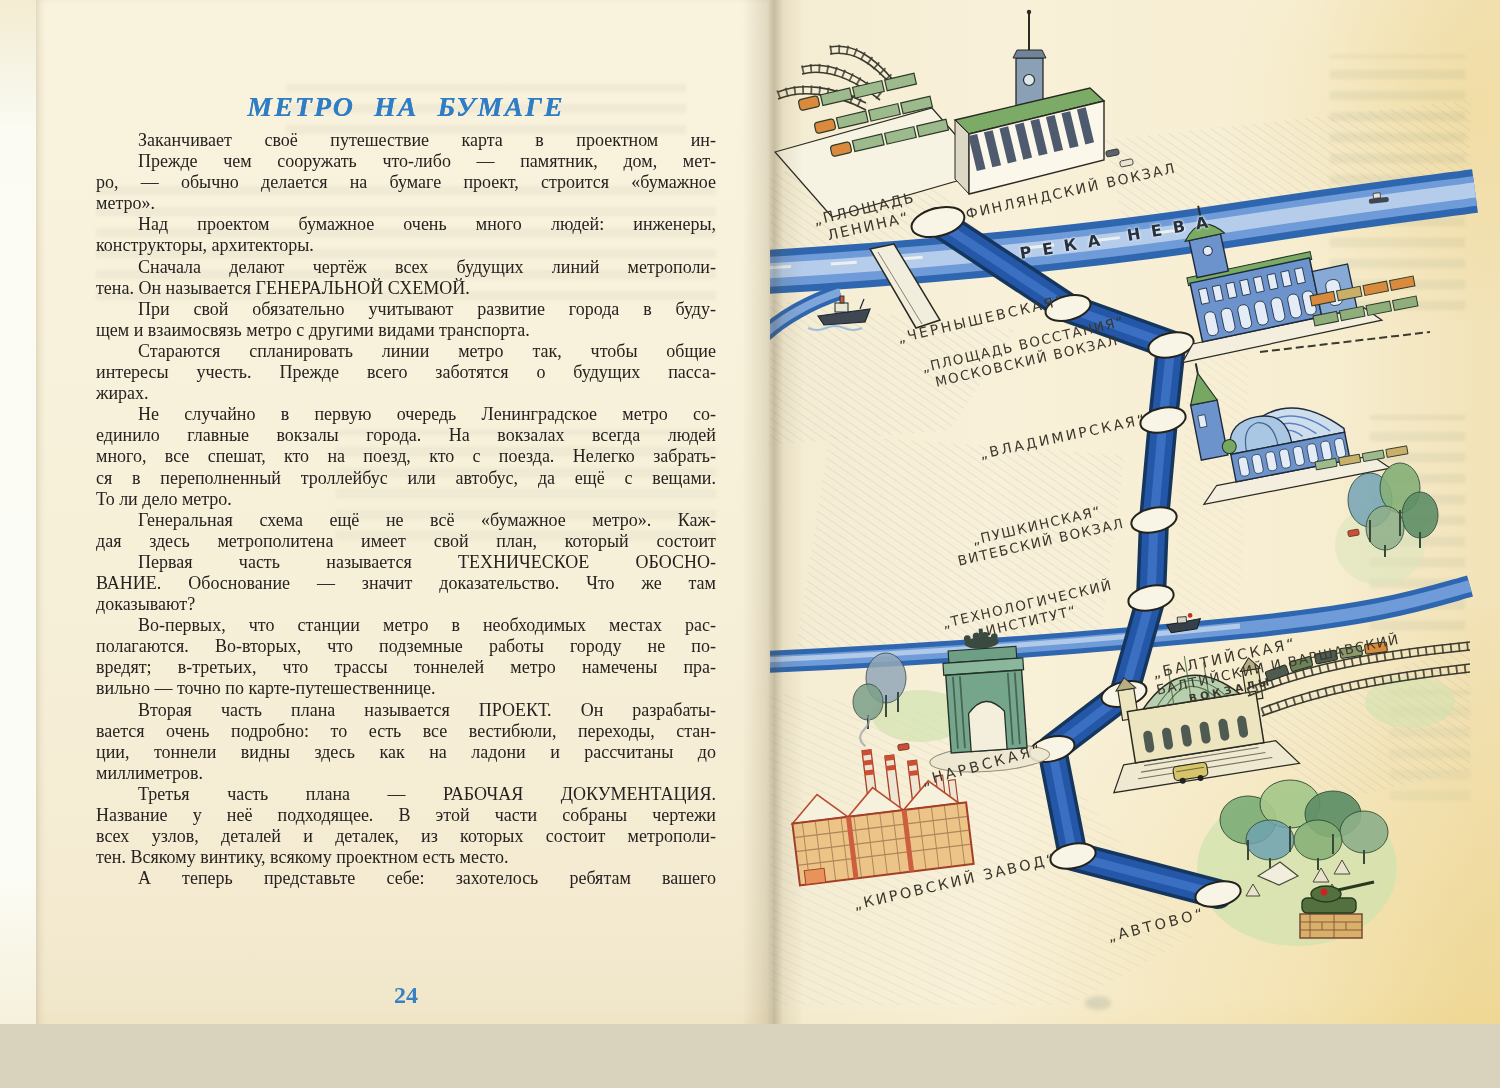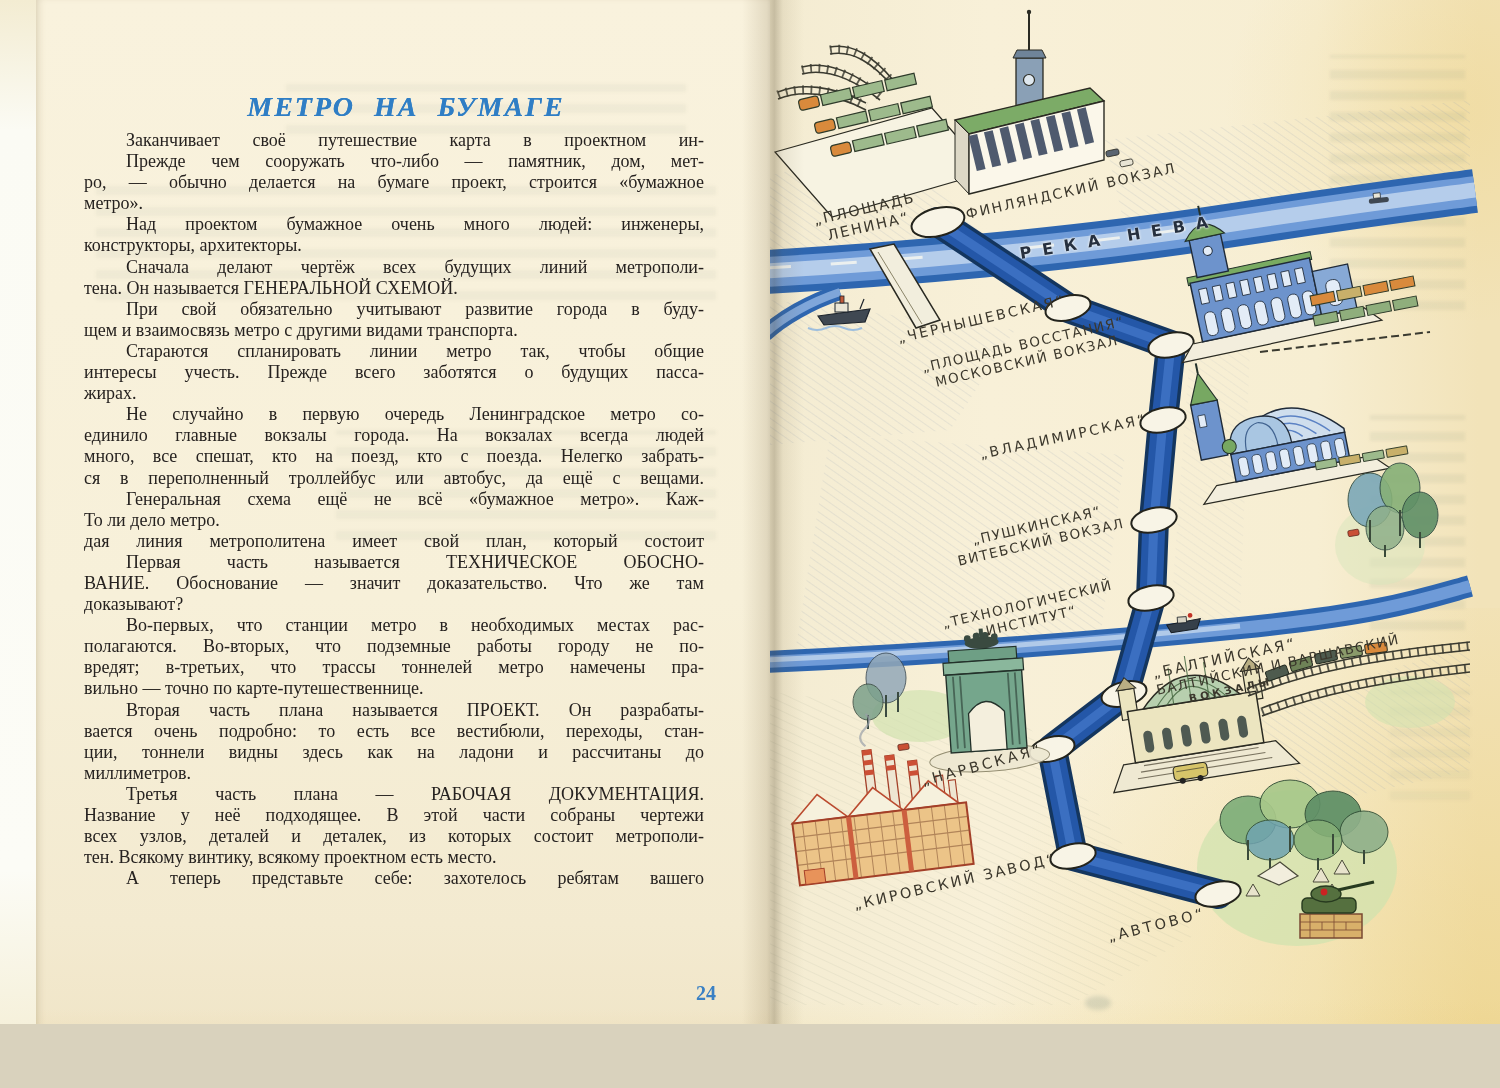--- a/index.html
+++ b/index.html
@@ -17,27 +17,27 @@
         background:linear-gradient(90deg,rgba(110,90,50,0) 0%,rgba(110,90,50,.16) 40%,rgba(80,65,35,.28) 52%,rgba(110,90,50,.10) 66%,rgba(110,90,50,0) 100%);}
   .stain{position:absolute;pointer-events:none;}
   .ghost{position:absolute;pointer-events:none;filter:blur(1.5px);
         background:repeating-linear-gradient(0deg,rgba(120,140,115,.10) 0 9px,rgba(120,140,115,0) 9px 21px);}
   .ghost.lite{background:repeating-linear-gradient(0deg,rgba(120,140,115,.065) 0 9px,rgba(120,140,115,0) 9px 21px);}
 
   
   .title{position:absolute;left:60px;top:72px;width:620px;text-align:center;
         font-size:28px;font-weight:bold;font-style:italic;letter-spacing:2px;word-spacing:10px;
         color:#2f7ec5;text-shadow:0 0 .4px #2f7ec5;}
-  .bodytext{position:absolute;left:48px;top:130px;width:620px;
+  .bodytext{position:absolute;left:60px;top:130px;width:620px;
         font-size:18px;color:#262220;}
   .tl{height:21.1px;line-height:21.1px;text-align:justify;text-align-last:justify;}
   .tl.end{text-align:left;text-align-last:left;}
   .tl.ind{text-indent:42px;}
-  .pageno{position:absolute;left:60px;top:982px;width:620px;text-align:right;
-        font-size:20px;font-weight:bold;color:#3a80c4;}
+  .pageno{position:absolute;left:60px;top:982px;width:620px;text-align:center;
+        font-size:24px;font-weight:bold;color:#3a80c4;}
 
   
   .mlabel{position:absolute;font-family:"DejaVu Sans",sans-serif;color:#3b372c;
         transform-origin:left center;line-height:1.25;white-space:nowrap;}
   .mlabel div{white-space:nowrap;}
   .neva-label{text-shadow:0 0 2px #eef2f4,0 0 3px #eef2f4;font-weight:bold;}
   .smudge{position:absolute;left:315px;top:996px;width:26px;height:14px;border-radius:50%;
         background:rgba(140,155,140,.28);filter:blur(2px);}
   svg{display:block;}
 </style>
@@ -67,23 +67,23 @@
         <div class="tl end">тена. Он называется ГЕНЕРАЛЬНОЙ СХЕМОЙ.</div>
         <div class="tl ind">При свой обязательно учитывают развитие города в буду-</div>
         <div class="tl end">щем и взаимосвязь метро с другими видами транспорта.</div>
         <div class="tl ind">Стараются спланировать линии метро так, чтобы общие</div>
         <div class="tl">интересы учесть. Прежде всего заботятся о будущих пасса-</div>
         <div class="tl end">жирах.</div>
         <div class="tl ind">Не случайно в первую очередь Ленинградское метро со-</div>
         <div class="tl">единило главные вокзалы города. На вокзалах всегда людей</div>
         <div class="tl">много, все спешат, кто на поезд, кто с поезда. Нелегко забрать-</div>
         <div class="tl">ся в переполненный троллейбус или автобус, да ещё с вещами.</div>
+        <div class="tl end">То ли дело метро.</div>
         <div class="tl ind">Генеральная схема ещё не всё «бумажное метро». Каж-</div>
-        <div class="tl end">То ли дело метро.</div>
-        <div class="tl">дая линия метрополитена имеет свой план, который состоит</div>
+        <div class="tl">дая здесь метрополитена имеет свой план, который состоит</div>
         <div class="tl ind">Первая часть называется ТЕХНИЧЕСКОЕ ОБОСНО-</div>
         <div class="tl">ВАНИЕ. Обоснование — значит доказательство. Что же там</div>
         <div class="tl end">доказывают?</div>
         <div class="tl ind">Во-первых, что станции метро в необходимых местах рас-</div>
         <div class="tl">полагаются. Во-вторых, что подземные работы городу не по-</div>
         <div class="tl">вредят; в-третьих, что трассы тоннелей метро намечены пра-</div>
         <div class="tl end">вильно — точно по карте-путешественнице.</div>
         <div class="tl ind">Вторая часть плана называется ПРОЕКТ. Он разрабаты-</div>
         <div class="tl">вается очень подробно: то есть все вестибюли, переходы, стан-</div>
         <div class="tl">ции, тоннели видны здесь как на ладони и рассчитаны до</div>

